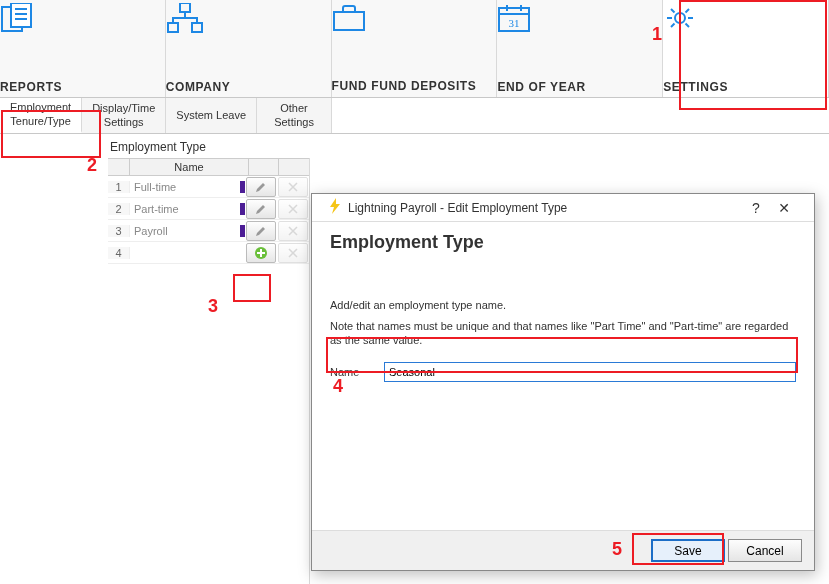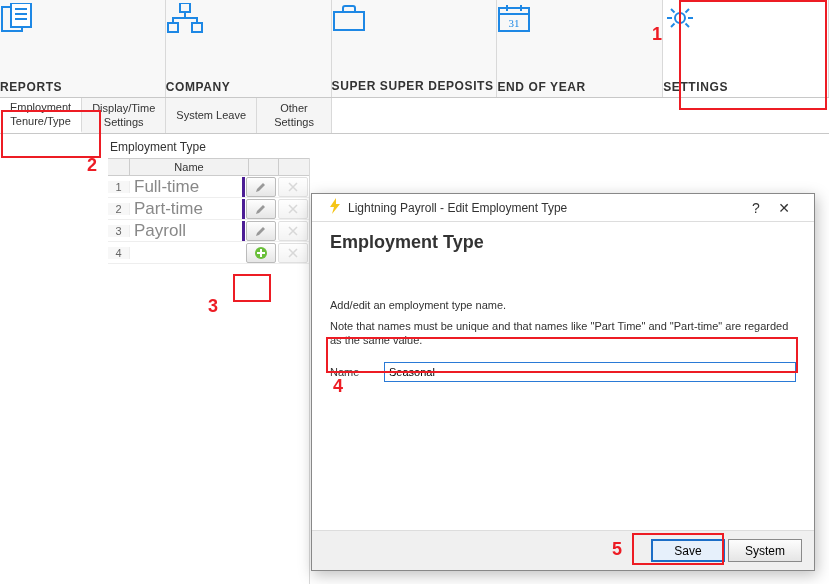--- a/index.html
+++ b/index.html
@@ -107,23 +107,23 @@
     width: 22px;
     text-align: center;
     font-size: 11px;
     color: #666;
     background: #f7f7f7;
     border-right: 1px solid #eee;
   }
   .grid-row .cell-name {
     flex: 1;
     padding-left: 4px;
-    font-size: 17px;
+    font-size: 11px;
     color: #888;
-    border-right: 3px solid #4c1d95;
+    border-right: 5px solid #4c1d95;
   }
   .cell-btn {
     width: 30px;
     height: 20px;
     border: 1px solid #bbb;
     margin: 0 1px;
     background: linear-gradient(#fefefe,#e6e6e6);
     display: flex;
     align-items: center;
     justify-content: center;
@@ -254,21 +254,21 @@
     </span>
     <span class="topnav-label">COMPANY</span>
   </div>
   <div class="topnav-item">
     <span class="icon">
       <svg width="34" height="28" viewBox="0 0 34 28">
         <rect x="2" y="8" width="30" height="18" fill="none" stroke="#1e88e5" stroke-width="2"></rect>
         <path d="M11 8 V4 a2 2 0 0 1 2 -2 h8 a2 2 0 0 1 2 2 V8" fill="none" stroke="#1e88e5" stroke-width="2"></path>
       </svg>
     </span>
-    <span class="topnav-label" style="text-align:center">SUPER SUPER DEPOSITS</span>
+    <span class="topnav-label" style="text-align:center">FUND FUND DEPOSITS</span>
   </div>
   <div class="topnav-item">
     <span class="icon">
       <svg width="34" height="30" viewBox="0 0 34 30">
         <rect x="2" y="5" width="30" height="23" fill="none" stroke="#1e88e5" stroke-width="2"></rect>
         <line x1="2" y1="11" x2="32" y2="11" stroke="#1e88e5" stroke-width="2"></line>
         <line x1="10" y1="2" x2="10" y2="8" stroke="#1e88e5" stroke-width="2"></line>
         <line x1="24" y1="2" x2="24" y2="8" stroke="#1e88e5" stroke-width="2"></line>
         <text x="17" y="24" text-anchor="middle" font-size="11" fill="#1e88e5" font-family="Segoe UI">31</text>
       </svg>
@@ -405,21 +405,21 @@
     <h2>Employment Type</h2>
     <p class="desc">Add/edit an employment type name.</p>
     <p class="note">Note that names must be unique and that names like "Part Time" and "Part-time" are regarded as the same value.</p>
     <div class="field-row">
       <label>Name</label>
       <input type="text" value="Seasonal" style="">
     </div>
   </div>
   <div class="dialog-footer">
     <button class="btn primary">Save</button>
-    <button class="btn">System</button>
+    <button class="btn">Cancel</button>
   </div>
 </div>
 
 <div class="ann-box" style="left:679px; top:0px; width:148px; height:110px;"></div>
 <div class="ann-num" style="left:652px; top:24px;">1</div>
 
 <div class="ann-box" style="left:1px; top:110px; width:100px; height:48px;"></div>
 <div class="ann-num" style="left:87px; top:155px;">2</div>
 
 <div class="ann-box" style="left:233px; top:274px; width:38px; height:28px;"></div>

